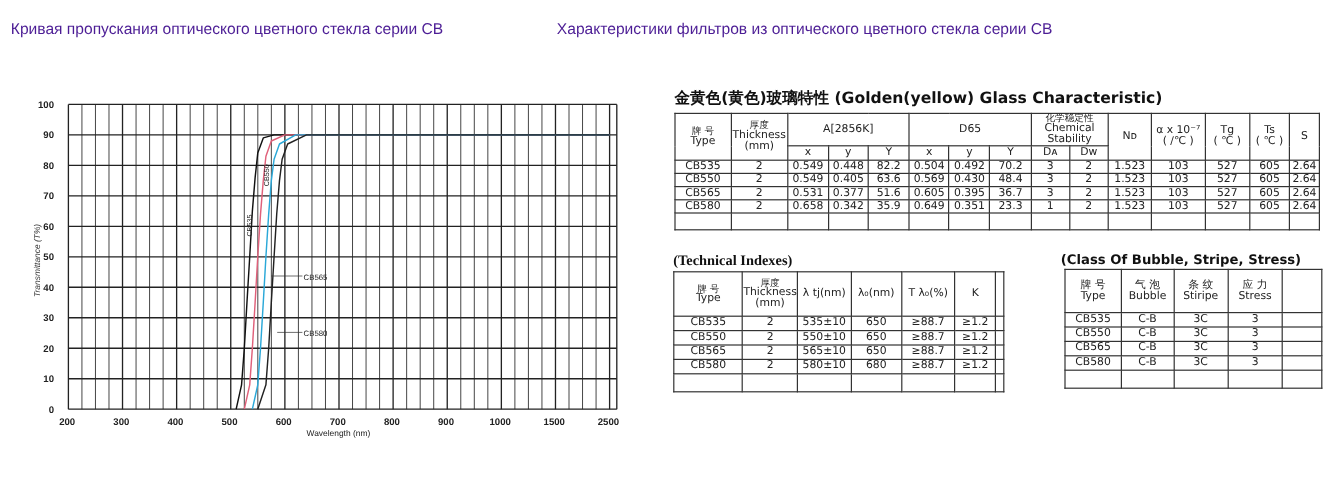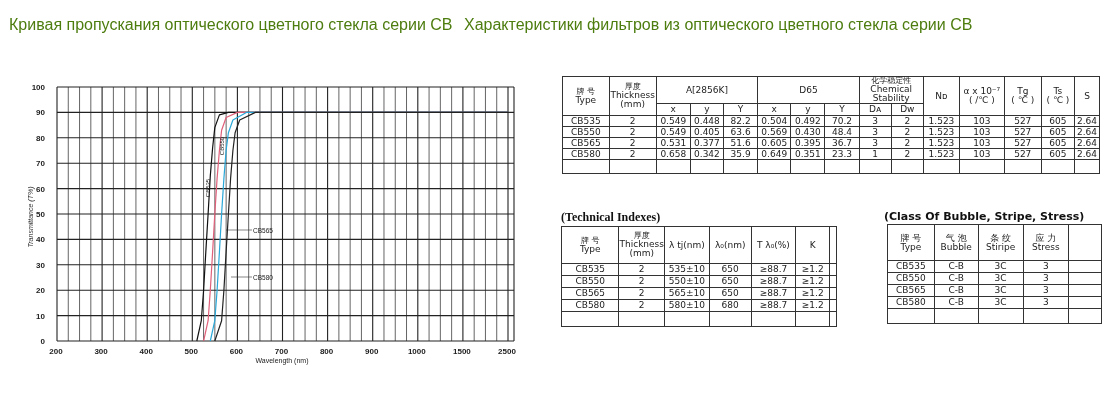--- a/index.html
+++ b/index.html
@@ -1,17 +1,17 @@
 <!DOCTYPE html>
 <html><head>
 <meta charset="utf-8">
 <style>
   html, body { margin:0; padding:0; background:#ffffff; }
   body { width:1110px; height:400px; position:relative; overflow:hidden; font-family:"Liberation Sans", sans-serif; }
-  .page-title { position:absolute; top:16px; font-size:16px; color:#4d7c0f; font-family:"Liberation Sans", sans-serif; white-space:nowrap; }
+  .page-title { position:absolute; top:16px; font-size:13px; color:#4c1d95; font-family:"Liberation Sans", sans-serif; white-space:nowrap; }
   #left-title { left:9px; }
   #right-title { left:464px; }
   #chart { position:absolute; left:0; top:70px; width:540px; height:310px; }
   #chart svg text { font-family:"Liberation Sans", sans-serif; }
   .tbl-wrap { position:absolute; }
   .sec-title { font-family:"DejaVu Sans", sans-serif; font-weight:bold; color:#111; white-space:nowrap; }
   table.spec { border-collapse:collapse; font-family:"DejaVu Sans", sans-serif; color:#222; }
   table.spec td, table.spec th { border:1px solid #333; padding:0; text-align:center; font-weight:normal; line-height:1; }
   .subsmall { font-size:8px; }
 </style>
@@ -117,20 +117,21 @@
       <text font-size="6" fill="#222" transform="translate(224,76) rotate(-90)" text-anchor="middle">CB550</text>
       <line x1="226" y1="160" x2="252" y2="160" stroke="#333" stroke-width="0.6"></line>
       <text font-size="6.5" fill="#222" x="253" y="163">CB565</text>
       <line x1="231" y1="207" x2="252" y2="207" stroke="#333" stroke-width="0.6"></line>
       <text font-size="6.5" fill="#222" x="253" y="210">CB580</text>
     </g>
   </svg>
 </div>
 
 <div class="tbl-wrap" style="left:562px; top:73px;">
+  <div class="sec-title" style="font-size:13px;">金黄色(黄色)玻璃特性 (Golden(yellow) Glass Characteristic)</div>
   <table class="spec" style="margin-top:3px; width:538px; font-size:9px;">
     <colgroup>
       <col style="width:45px">
         <col style="width:45px">
       <col style="width:33px">
         <col style="width:32px">
         <col style="width:33px">
       <col style="width:32px">
         <col style="width:33px">
         <col style="width:33px">

